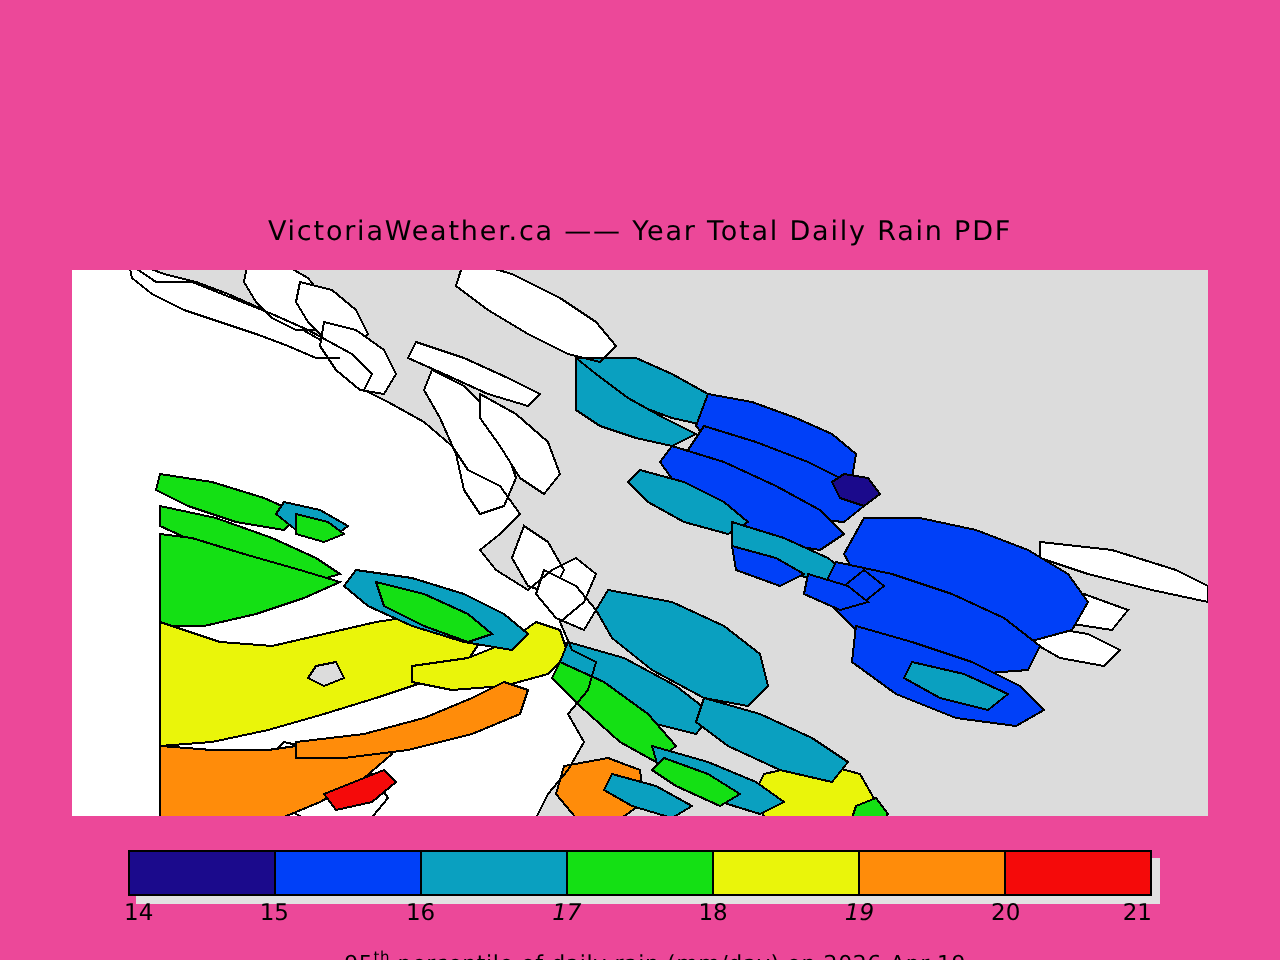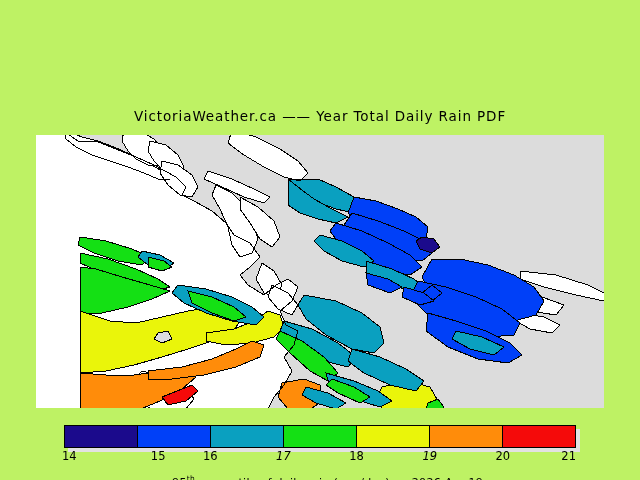--- a/index.html
+++ b/index.html
@@ -4,21 +4,21 @@
 <style>
   html, body {
     margin: 0;
     padding: 0;
     background: #ffffff;
   }
   #root {
     position: relative;
     width: 640px;
     height: 480px;
-    background: #bef264;
+    background: #ec4899;
     font-family: "DejaVu Sans", sans-serif;
     overflow: hidden;
   }
 
   
   #title {
     position: absolute;
     left: 0;
     top: 108px;
     width: 640px;
@@ -344,21 +344,21 @@
         <div class="cb-seg" style="background: rgb(10, 160, 192);"></div>
         <div class="cb-seg" style="background: rgb(20, 224, 20);"></div>
         <div class="cb-seg" style="background: rgb(234, 245, 10);"></div>
         <div class="cb-seg" style="background: rgb(255, 140, 10);"></div>
         <div class="cb-seg" style="background: rgb(245, 10, 10);"></div>
       </div>
   </div>
 
   <div id="cb-ticks">
       <span class="cb-tick" style="left: 0%; transform: translateX(-2px);">14</span>
-      <span class="cb-tick" style="left: 14.2857%; margin-left: 21px;">15</span>
+      <span class="cb-tick" style="left: 14.2857%;">15</span>
       <span class="cb-tick" style="left: 28.5714%;">16</span>
       <span class="cb-tick" style="left: 42.8571%; font-style: italic;">17</span>
       <span class="cb-tick" style="left: 57.1429%;">18</span>
       <span class="cb-tick" style="left: 71.4286%; font-style: italic;">19</span>
       <span class="cb-tick" style="left: 85.7143%;">20</span>
       <span class="cb-tick" style="left: 100%; transform: translateX(-100%);">21</span>
     </div>
 
   <div id="cb-caption">
     <span>95</span><sup>th</sup><span> percentile of daily rain (mm/day) on 2026-Apr-19</span>

